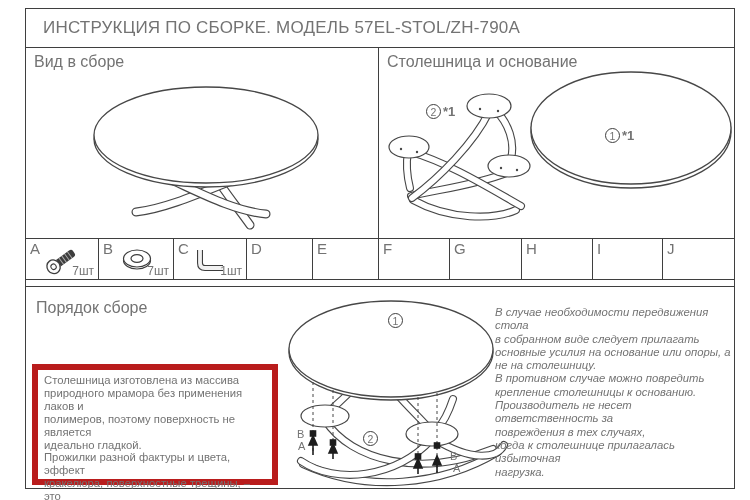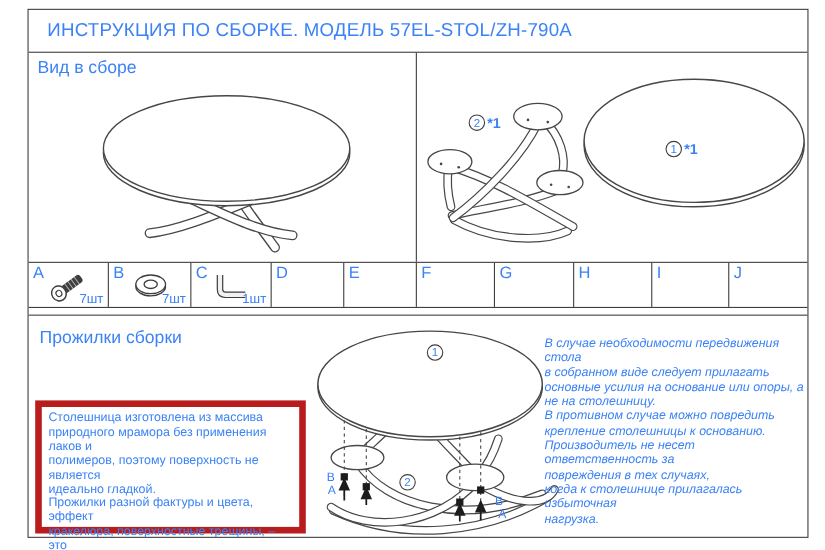--- a/index.html
+++ b/index.html
@@ -1,17 +1,17 @@
 <!DOCTYPE html>
 <html><head>
 <meta charset="utf-8">
 <style>
   html,body{margin:0;padding:0;background:#ffffff;}
   .sheet{position:relative;width:750px;height:500px;background:#fff;overflow:hidden;
-         font-family:"Liberation Sans","DejaVu Sans",sans-serif;color:#3b82f6;}
+         font-family:"Liberation Sans","DejaVu Sans",sans-serif;color:#737373;}
   .frame{position:absolute;left:25px;top:8px;width:710px;height:481px;border:1px solid #3f3f3f;box-sizing:border-box;}
   .title-row{position:absolute;left:0;top:0;width:100%;height:39px;border-bottom:1px solid #3f3f3f;
              box-sizing:border-box;display:flex;align-items:center;}
   .title-row span{font-size:17px;letter-spacing:.2px;padding-left:17px;}
   .panels-row{position:absolute;left:0;top:39px;width:100%;height:190px;}
   .panel{position:absolute;top:0;height:190px;box-sizing:border-box;text-decoration:underline;}
   .panel-left{left:0;width:353px;border-right:1px solid #3f3f3f;}
   .panel-right{left:353px;width:355px;}
   .panel-title{position:absolute;left:8px;top:5px;font-size:16px;z-index:3;}
   .panel svg{position:absolute;left:0;top:0;}
@@ -58,20 +58,21 @@
             <path d="M110,164 C150,160 210,128 242,120" stroke="#ffffff" stroke-width="6.6"></path>
             <path d="M240,166 C196,162 146,128 114,120" stroke="#474747" stroke-width="9"></path>
             <path d="M240,166 C196,162 146,128 114,120" stroke="#ffffff" stroke-width="6.6"></path>
           </g>
           <ellipse cx="180" cy="91" rx="112" ry="48" fill="#ffffff" stroke="#474747" stroke-width="1.3"></ellipse>
           <ellipse cx="180" cy="87" rx="112" ry="48" fill="#ffffff" stroke="#474747" stroke-width="1.3"></ellipse>
         </svg>
       </div>
 
       <div class="panel panel-right">
+        <span class="panel-title">Столешница и основание</span>
         <svg width="355" height="189" viewBox="0 0 355 189">
           <g fill="none" stroke-linecap="round">
             <path d="M34,152 C70,172 115,172 137,162" stroke="#474747" stroke-width="8"></path>
             <path d="M34,152 C70,172 115,172 137,162" stroke="#ffffff" stroke-width="5.8"></path>
             <path d="M130,124 C95,138 55,142 32,148" stroke="#474747" stroke-width="8"></path>
             <path d="M130,124 C95,138 55,142 32,148" stroke="#ffffff" stroke-width="5.8"></path>
             <path d="M32,104 C70,115 110,140 142,158" stroke="#474747" stroke-width="8"></path>
             <path d="M32,104 C70,115 110,140 142,158" stroke="#ffffff" stroke-width="5.8"></path>
             <path d="M29,104 C27,115 28,128 31,140" stroke="#474747" stroke-width="8"></path>
             <path d="M29,104 C27,115 28,128 31,140" stroke="#ffffff" stroke-width="5.8"></path>
@@ -152,21 +153,21 @@
       </div>
       <div class="part-cell" style="width:70px">
         <span class="part-letter">I</span>
       </div>
       <div class="part-cell">
         <span class="part-letter">J</span>
       </div>
     </div>
 
     <div class="bottom-section">
-      <span class="assembly-title">Прожилки сборки</span>
+      <span class="assembly-title">Порядок сборе</span>
 
       <div class="note marble-box">Столешница изготовлена из массива
 природного мрамора без применения лаков и
 полимеров, поэтому поверхность не является
 идеально гладкой.
 Прожилки разной фактуры и цвета, эффект
 кракелюра, поверхностные трещины,  – это
 особые качества данного минерала,
 подчеркивают его естественное
 происхождение и не считаются дефектом.</div>

